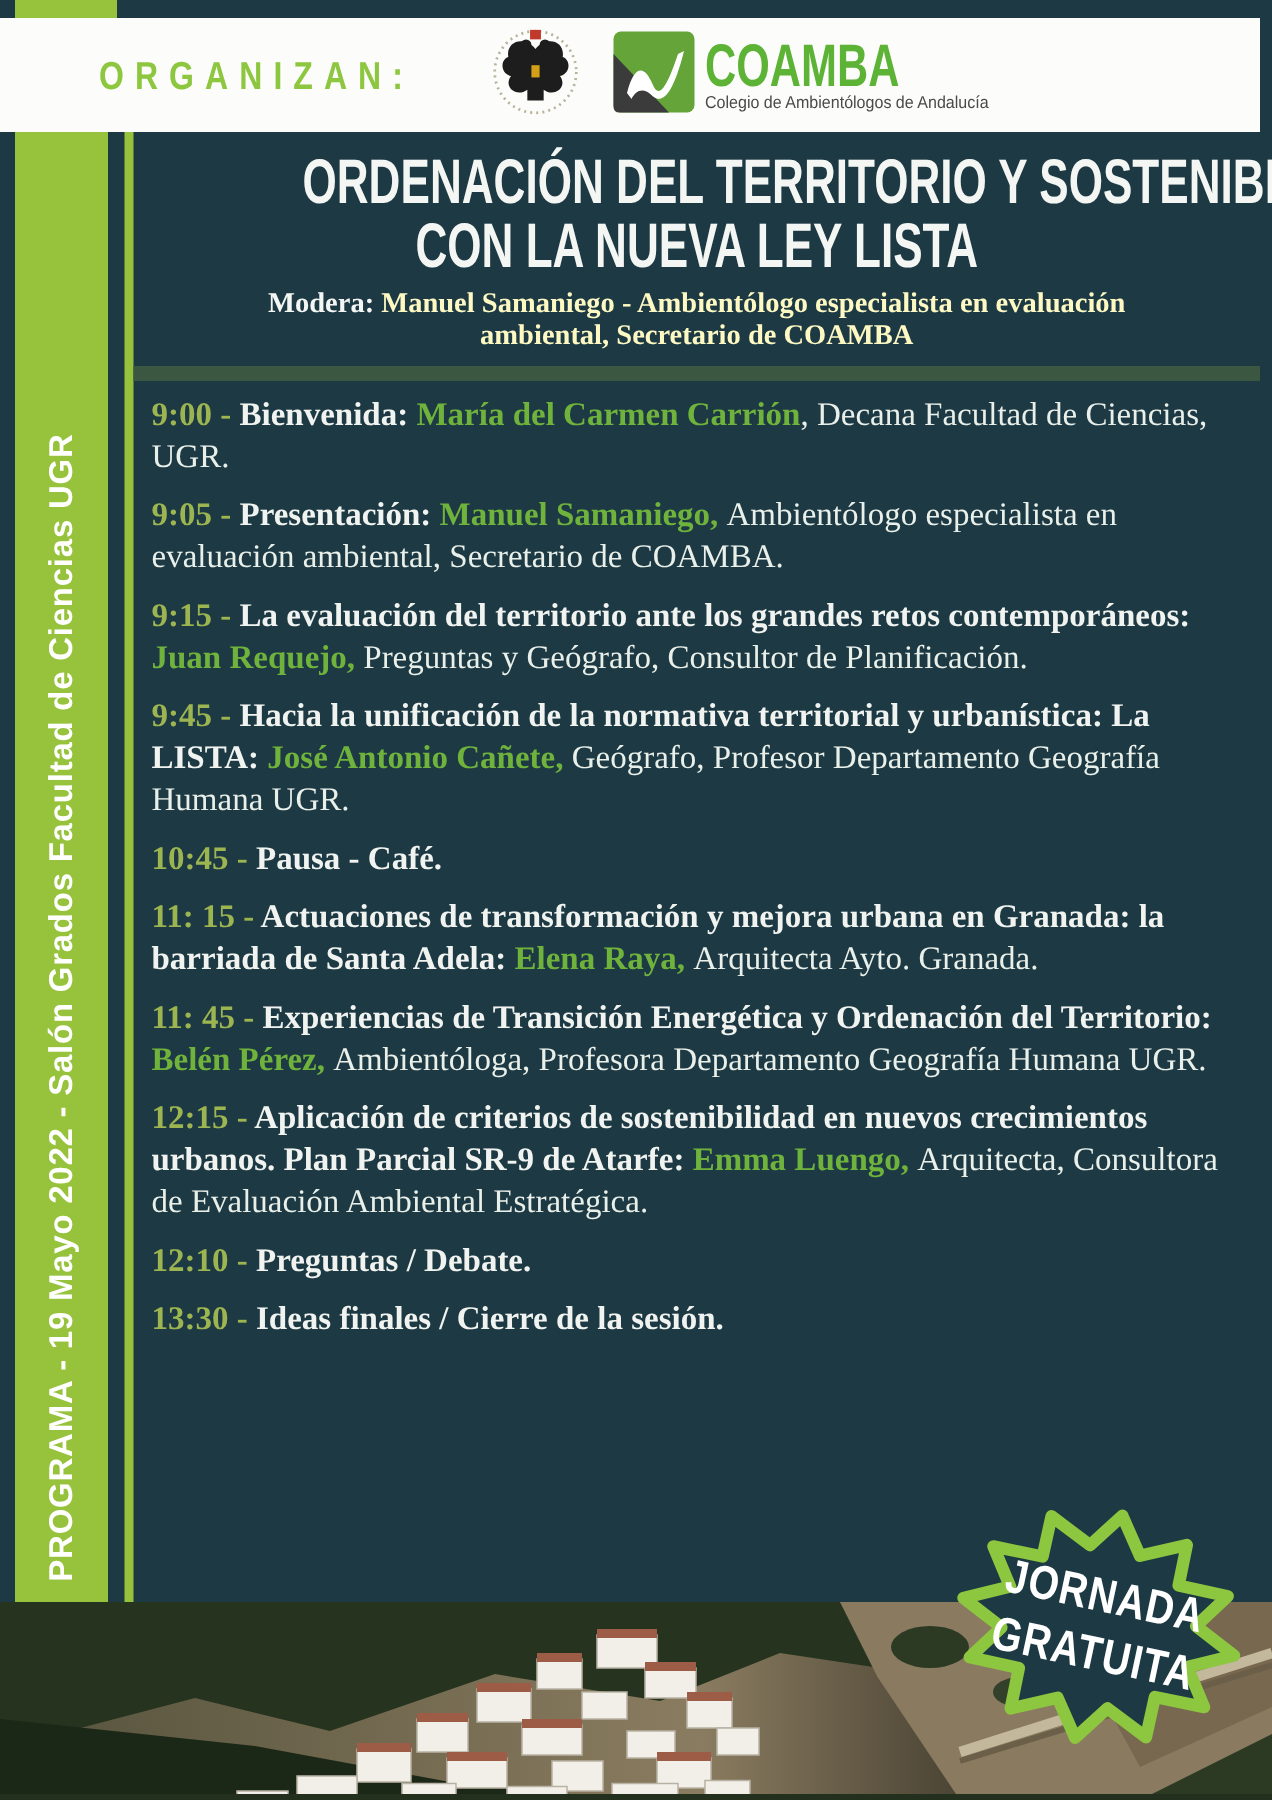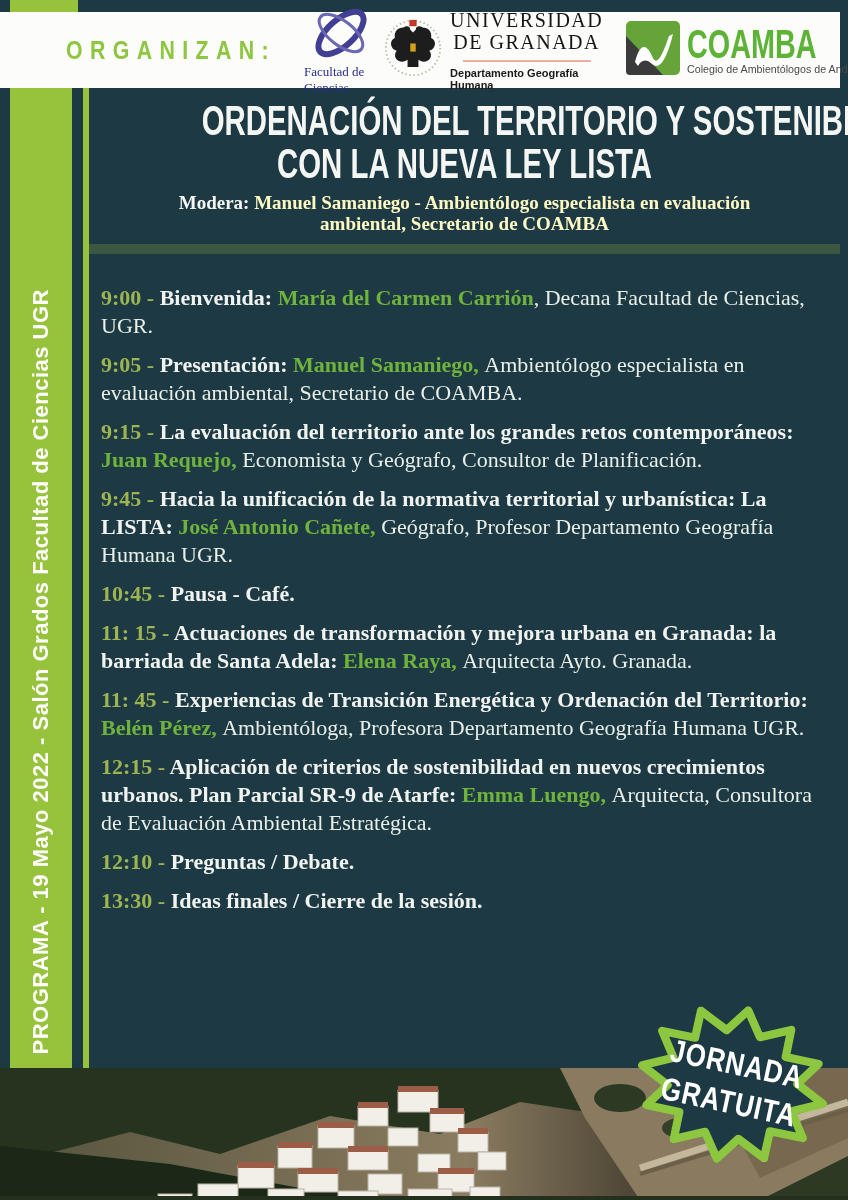--- a/index.html
+++ b/index.html
@@ -42,21 +42,21 @@
   .main{top:88px;left:89px;width:751px;}
   .title{margin:0;padding-top:12px;text-align:center;color:#f4f6f3;
          font-family:"Liberation Sans",sans-serif;font-weight:700;font-size:42px;line-height:1.02;}
   .title-line{display:block;transform:scaleX(.70);white-space:nowrap;}
   .modera{margin:6px auto 0 auto;max-width:640px;text-align:center;font-size:19px;
           font-weight:700;line-height:1.12;}
   .modera .lbl{color:#f4f6f3;}
   .modera .val{color:#fef9c3;}
   .divider{height:10px;background:#3b5741;margin-top:10px;}
 
-  .program{padding:30px 8px 0 12px;font-size:22px;line-height:28px;color:#e9efe9;
+  .program{padding:8px 8px 0 12px;font-size:22px;line-height:28px;color:#e9efe9;
            height:828px;overflow:hidden;box-sizing:border-box;}
   .program p{margin:0 0 11px 0;}
   .time{color:#9cb551;font-weight:700;}
   .t{color:#f0f3ef;font-weight:700;}
   .n{color:#6fb33c;font-weight:700;}
   .r{color:#e9efe9;font-weight:400;}
 
   
   .photo{top:1068px;left:0;width:848px;height:132px;}
 
@@ -70,46 +70,31 @@
 
 <div class="poster">
 
   <div class="abs top-strip">
     <div class="abs top-green"></div>
   </div>
 
   <header class="abs white-band">
     <div class="organizan">ORGANIZAN:</div>
 
-    <div class="logo-ciencias">
-      <span>
-        <svg width="74" height="58" viewBox="0 0 74 58">
-          <ellipse cx="37" cy="29" rx="28" ry="13" fill="none" stroke="#413e93" stroke-width="6" transform="rotate(-42 37 29)"></ellipse>
-          <ellipse cx="37" cy="29" rx="26" ry="12" fill="none" stroke="#6a67b5" stroke-width="3" transform="rotate(38 37 29)"></ellipse>
-        </svg>
-      </span>
-      <span class="cap">Facultad de Ciencias</span>
-    </div>
 
     <div class="logo-ugr">
       <span>
         <svg width="58" height="64" viewBox="0 0 64 70">
           <circle cx="32" cy="35" r="30" fill="none" stroke="#b9b39c" stroke-width="2" stroke-dasharray="1.5 3"></circle>
           <path d="M32 18 C24 8 10 12 12 24 C6 26 6 36 14 38 C8 46 18 54 26 48 L26 56 L38 56 L38 48 C46 54 56 46 50 38 C58 36 58 26 52 24 C54 12 40 8 32 18 Z" fill="#1d1d1d"></path>
           <circle cx="25" cy="15" r="4" fill="#1d1d1d"></circle>
           <circle cx="39" cy="15" r="4" fill="#1d1d1d"></circle>
           <rect x="28" y="4" width="8" height="7" fill="#c0392b"></rect>
           <rect x="29" y="30" width="6" height="9" fill="#d4a017"></rect>
         </svg>
-      </span>
-      <span class="ugr-text">
-        <span class="ugr-name">UNIVERSIDAD</span>
-        <span class="ugr-name">DE GRANADA</span>
-        <span class="ugr-rule"></span>
-        <span class="ugr-dept">Departamento Geografía Humana</span>
       </span>
     </div>
 
     <div class="logo-coamba">
       <span>
         <svg width="56" height="56" viewBox="0 0 56 56">
           <rect x="1" y="1" width="54" height="54" rx="5" fill="#64a438"></rect>
           <path d="M1 16 L1 51 Q1 55 5 55 L38 55 Z" fill="#3b3b3b"></path>
           <path d="M10 42 C15 22 22 24 27 36 C31 46 36 40 44 16 L48 14 C41 42 34 50 27 44 C21 38 16 40 13 46 Z" fill="#ffffff"></path>
         </svg>
@@ -130,21 +115,21 @@
     <h1 class="title">
       <span class="title-line">ORDENACIÓN DEL TERRITORIO Y SOSTENIBILIDAD</span>
       <span class="title-line">CON LA NUEVA LEY LISTA</span>
     </h1>
     <p class="modera"><span class="lbl">Modera: </span><span class="val">Manuel Samaniego - Ambientólogo especialista en evaluación ambiental, Secretario de COAMBA</span></p>
     <div class="divider"></div>
 
     <section class="program">
       <p><span class="time">9:00 - </span><span class="t">Bienvenida: </span><span class="n">María del Carmen Carrión</span><span class="r">, Decana Facultad de Ciencias, UGR.</span></p>
       <p><span class="time">9:05 - </span><span class="t">Presentación: </span><span class="n">Manuel Samaniego, </span><span class="r">Ambientólogo especialista en evaluación ambiental, Secretario de COAMBA.</span></p>
-      <p><span class="time">9:15 - </span><span class="t">La evaluación del territorio ante los grandes retos contemporáneos: </span><span class="n">Juan Requejo, </span><span class="r">Economista y Geógrafo, Consultor de Planificación.</span></p>
+      <p><span class="time">9:15 - </span><span class="t">La evaluación del territorio ante los grandes retos contemporáneos: </span><span class="n">Juan Requejo, </span><span class="r">Preguntas y Geógrafo, Consultor de Planificación.</span></p>
       <p><span class="time">9:45 - </span><span class="t">Hacia la unificación de la normativa territorial y urbanística: La LISTA: </span><span class="n">José Antonio Cañete, </span><span class="r">Geógrafo, Profesor Departamento Geografía Humana UGR.</span></p>
       <p><span class="time">10:45 - </span><span class="t">Pausa - Café.</span></p>
       <p><span class="time">11: 15 - </span><span class="t">Actuaciones de transformación y mejora urbana en Granada: la barriada de Santa Adela: </span><span class="n">Elena Raya, </span><span class="r">Arquitecta Ayto. Granada.</span></p>
       <p><span class="time">11: 45 - </span><span class="t">Experiencias de Transición Energética y Ordenación del Territorio: </span><span class="n">Belén Pérez, </span><span class="r">Ambientóloga, Profesora Departamento Geografía Humana UGR.</span></p>
       <p><span class="time">12:15 - </span><span class="t">Aplicación de criterios de sostenibilidad en nuevos crecimientos urbanos. Plan Parcial SR-9 de Atarfe: </span><span class="n">Emma Luengo, </span><span class="r">Arquitecta, Consultora de Evaluación Ambiental Estratégica.</span></p>
       <p><span class="time">12:10 - </span><span class="t">Preguntas / Debate.</span></p>
       <p><span class="time">13:30 - </span><span class="t">Ideas finales / Cierre de la sesión.</span></p>
     </section>
   </main>
 

